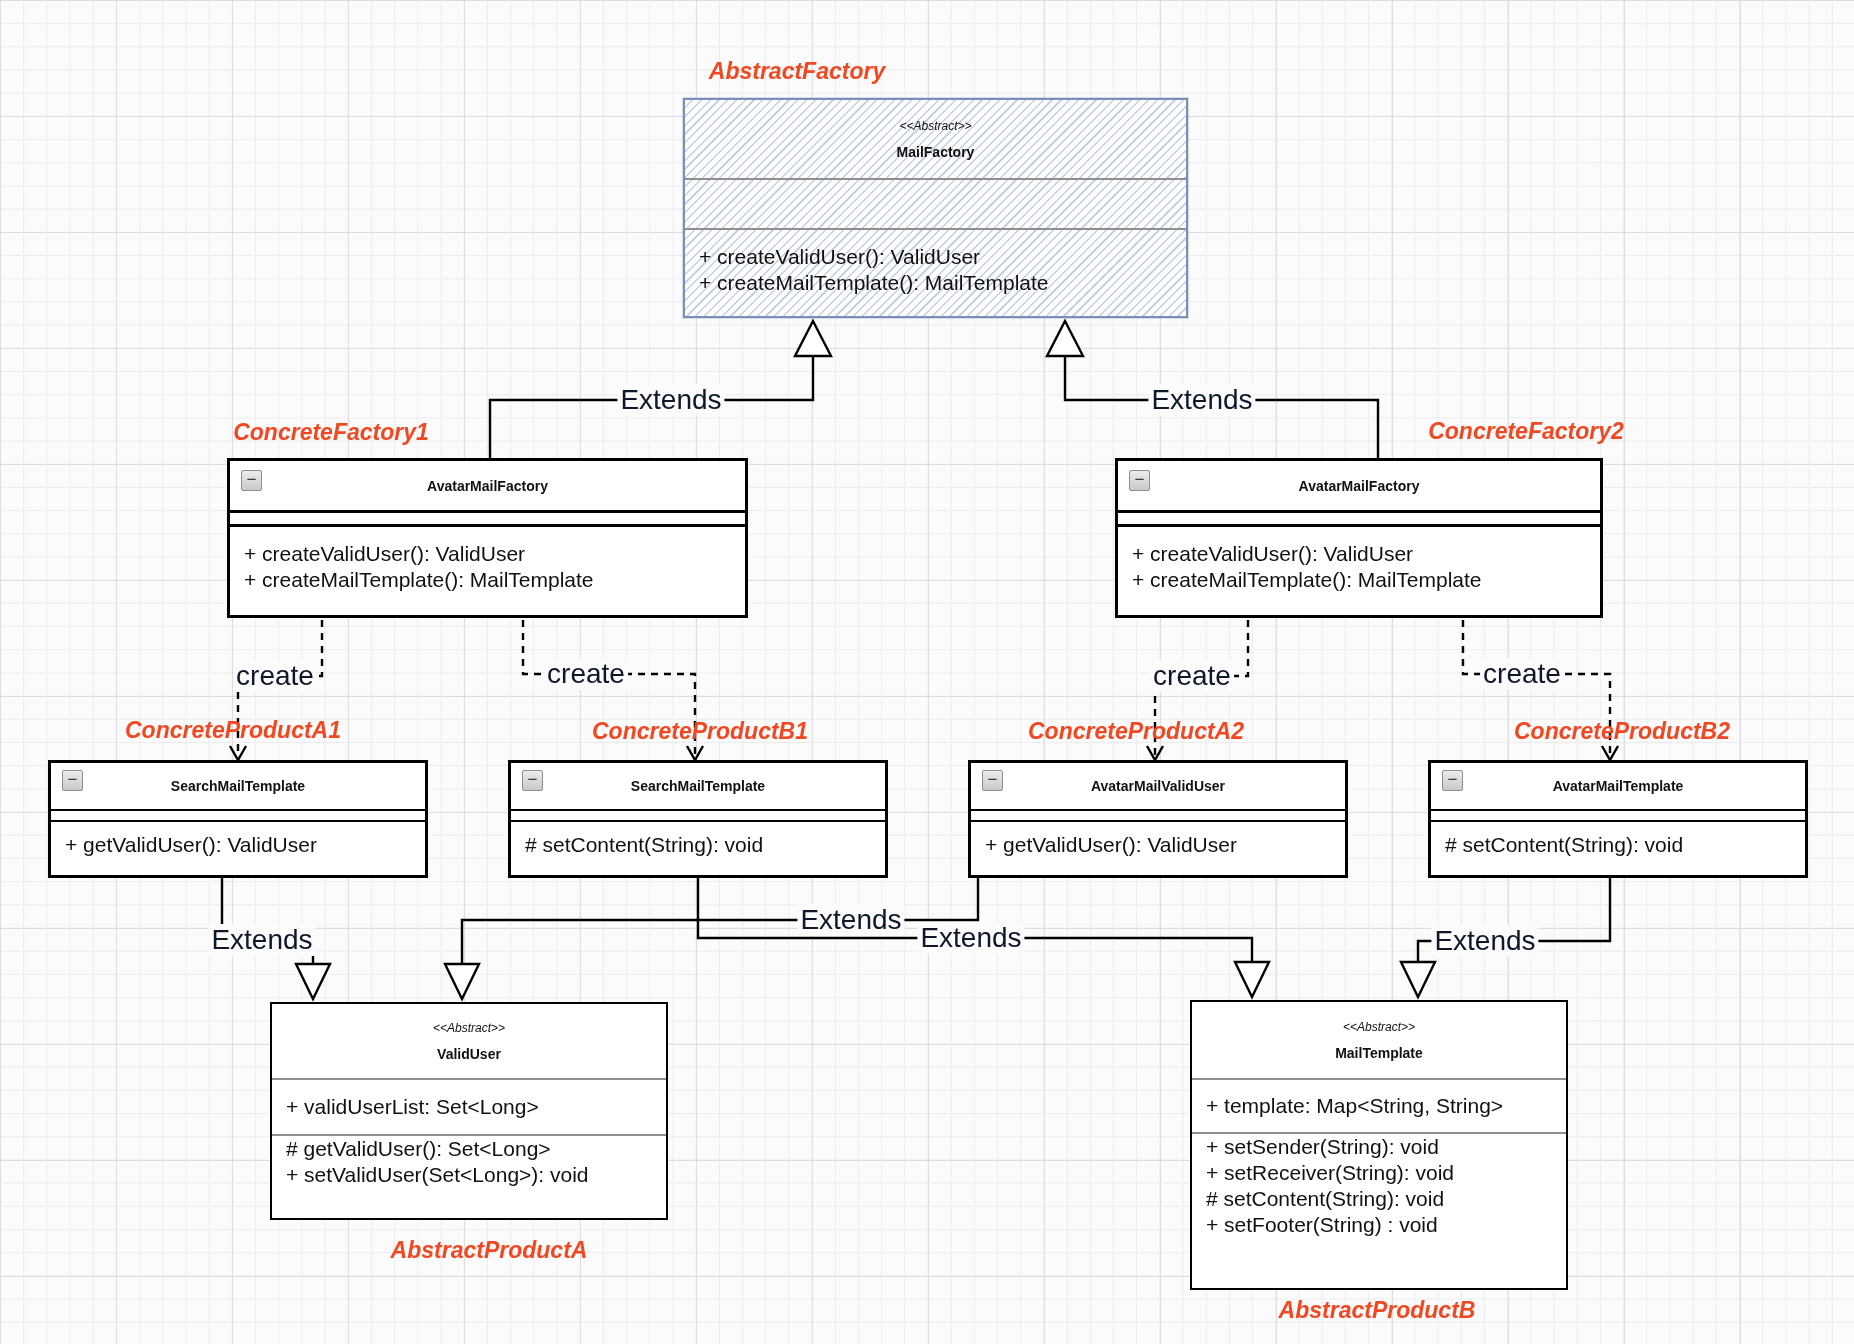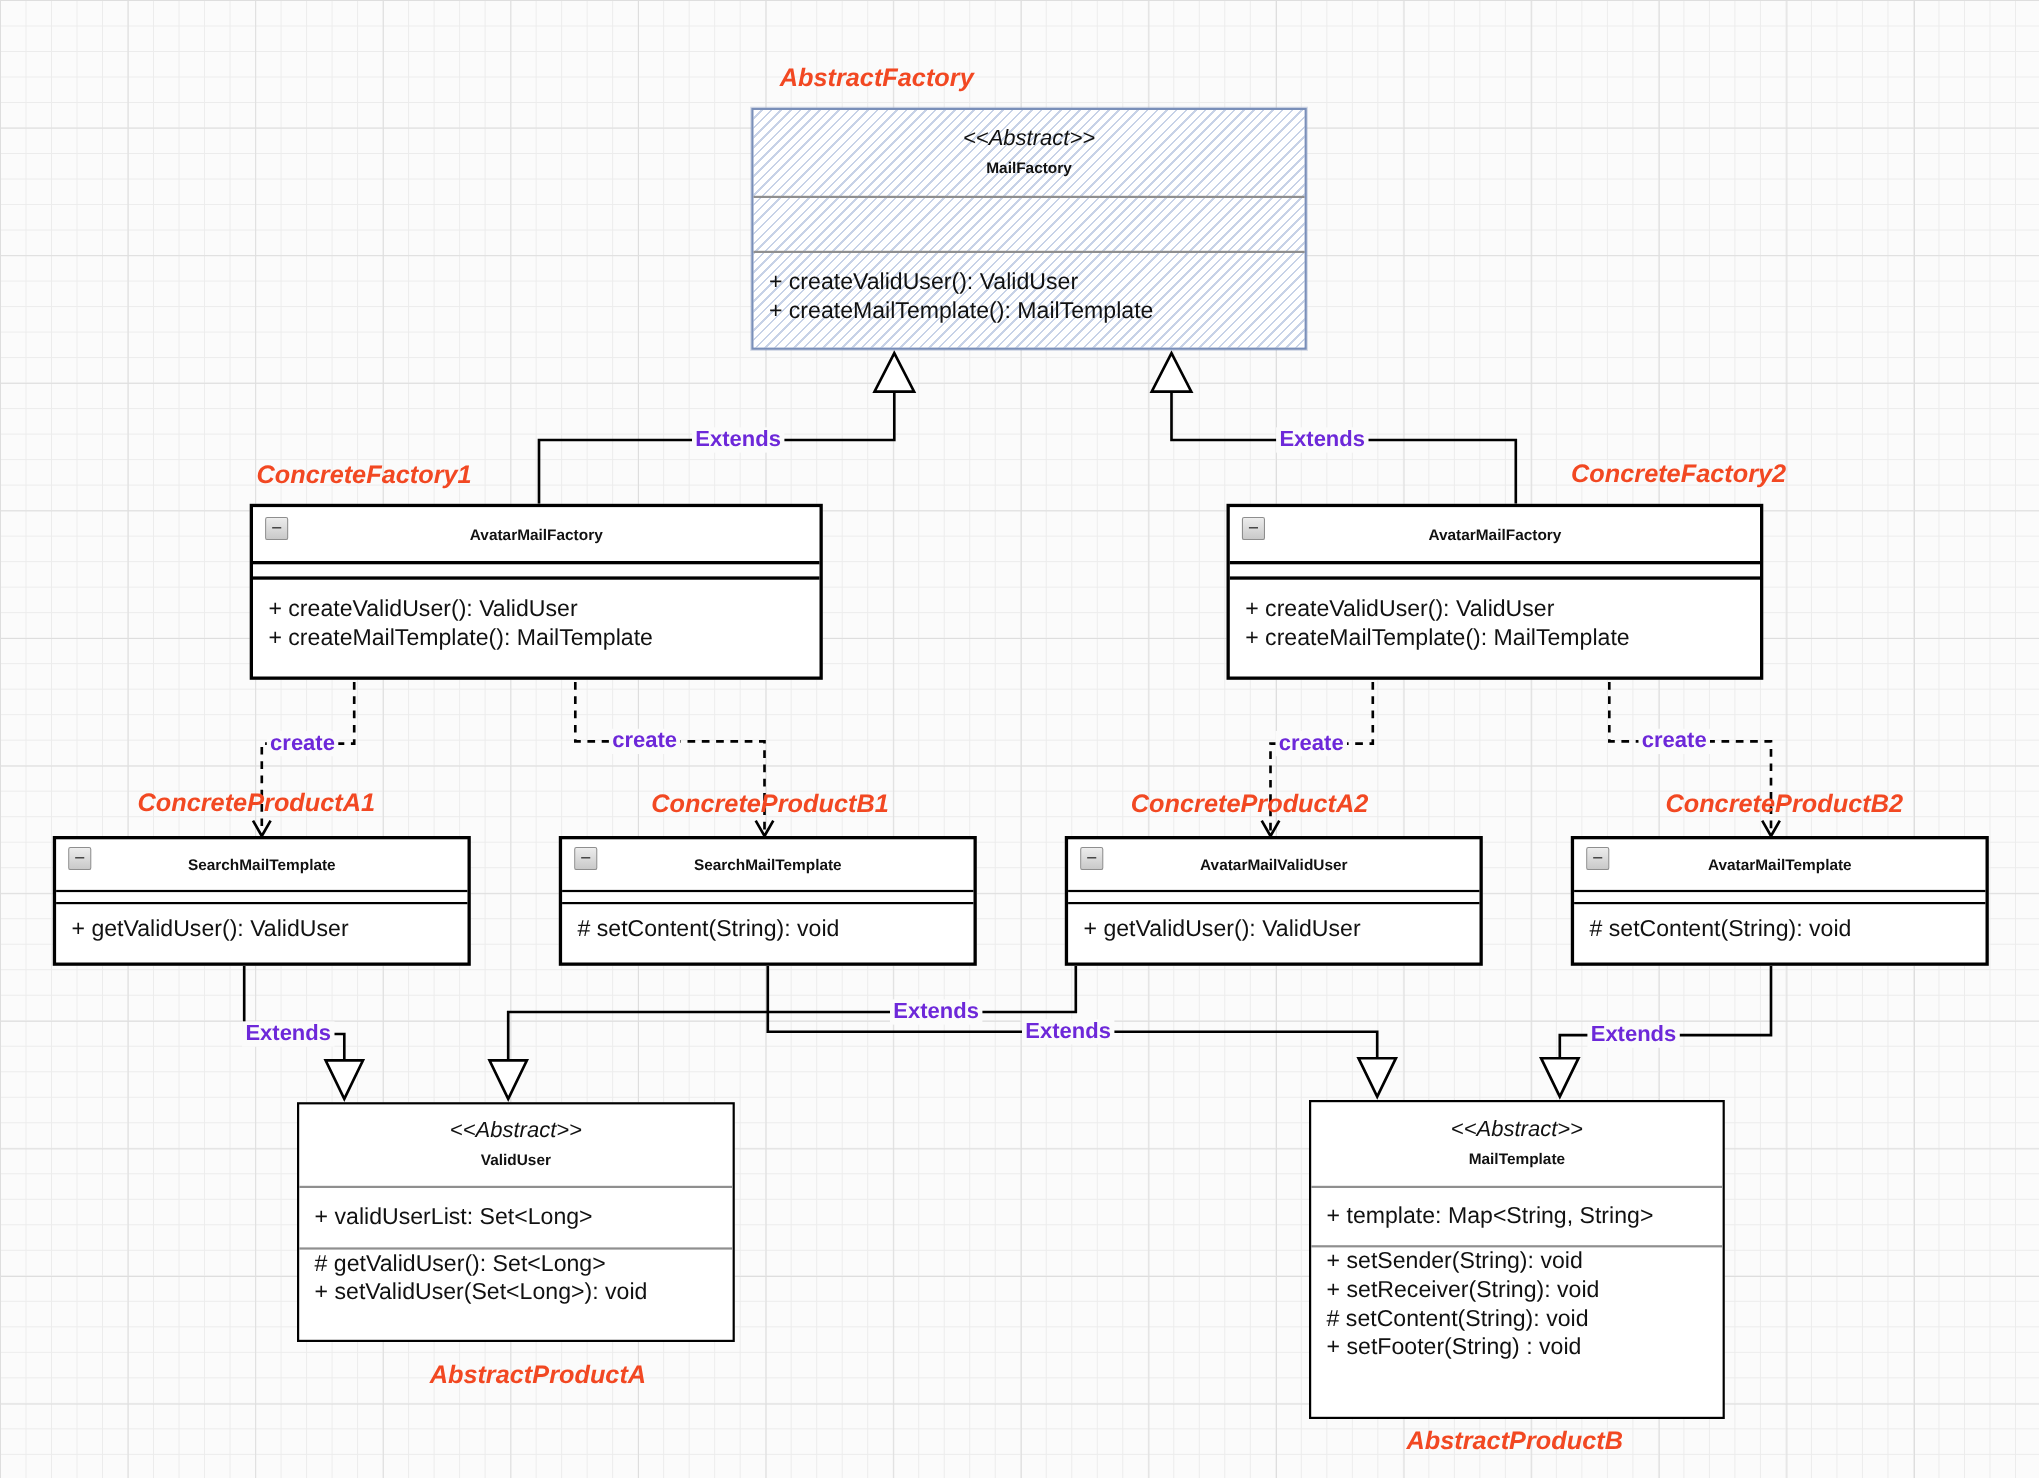--- a/index.html
+++ b/index.html
@@ -21,43 +21,43 @@
   .uml.thin2{border:2px solid #000;}
   .uml.sketch{
     border:2px solid #7a8fb9;
     box-shadow:0 0 0 1px rgba(122,143,185,.30);
     background-image:repeating-linear-gradient(135deg,
       rgba(122,148,198,0) 0px, rgba(122,148,198,0) 4.6px,
       rgba(122,148,198,.42) 4.6px, rgba(122,148,198,.42) 6.2px);
   }
   .hdr{position:relative;display:flex;flex-direction:column;align-items:center;
        justify-content:center;box-sizing:border-box;gap:5px;}
-  .stereo{font-style:italic;font-size:20px;line-height:20px;}
+  .stereo{font-style:italic;font-size:12px;line-height:20px;}
   .cname{font-weight:bold;font-size:14px;line-height:22px;}
   .sec{box-sizing:border-box;}
   .sep-b{border-bottom:3px solid #000;}
   .sep-b2{border-bottom:2px solid #000;}
   .sep-g{border-bottom:2px solid #8f8f8f;}
   .mline{font-size:21px;line-height:26px;padding-left:14px;white-space:nowrap;}
   .collapse{
     position:absolute;left:11px;top:9px;width:21px;height:21px;
     border:1px solid #8e8e8e;box-sizing:border-box;
     background:linear-gradient(#ececec,#c9c9c9);
     color:#333;font-size:17px;line-height:18px;text-align:center;
     border-radius:2px;user-select:none;
   }
   .anno{
     position:absolute;transform:translate(-50%,-50%);
     color:#F24822;font-weight:bold;font-style:italic;font-size:23px;
     white-space:nowrap;z-index:3;
   }
   .edge-label{
     position:absolute;transform:translate(-50%,-50%);
-    background:#fbfbfb;padding:0 3px;font-size:20px;color:#6d28d9;
-    white-space:nowrap;z-index:2;font-weight:bold;
+    background:#fbfbfb;padding:0 3px;font-size:28px;color:#0f172a;
+    white-space:nowrap;z-index:2;
   }
 </style>
 </head>
 <body>
 
 <div id="canvas">
 
   <svg id="wires" width="1854" height="1344" viewBox="0 0 1854 1344">
     <g stroke="#000" stroke-width="2.4" fill="none">
 

